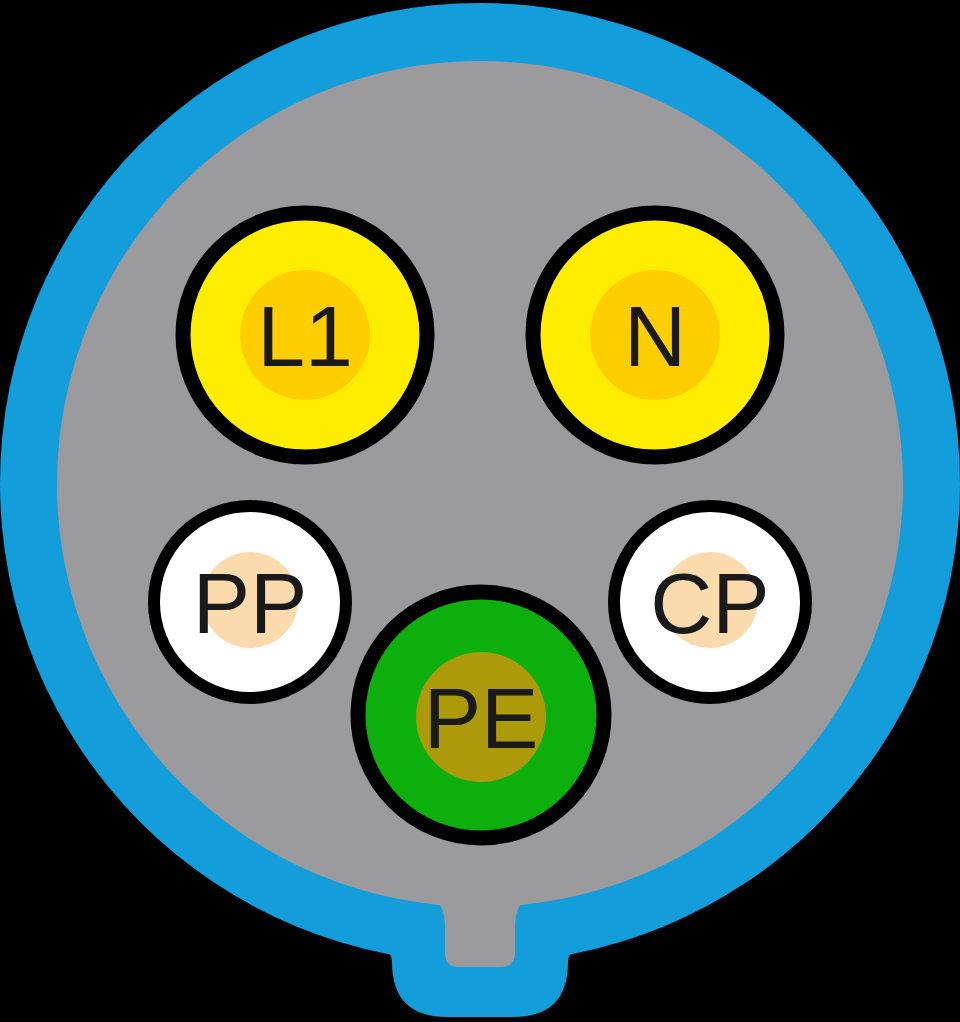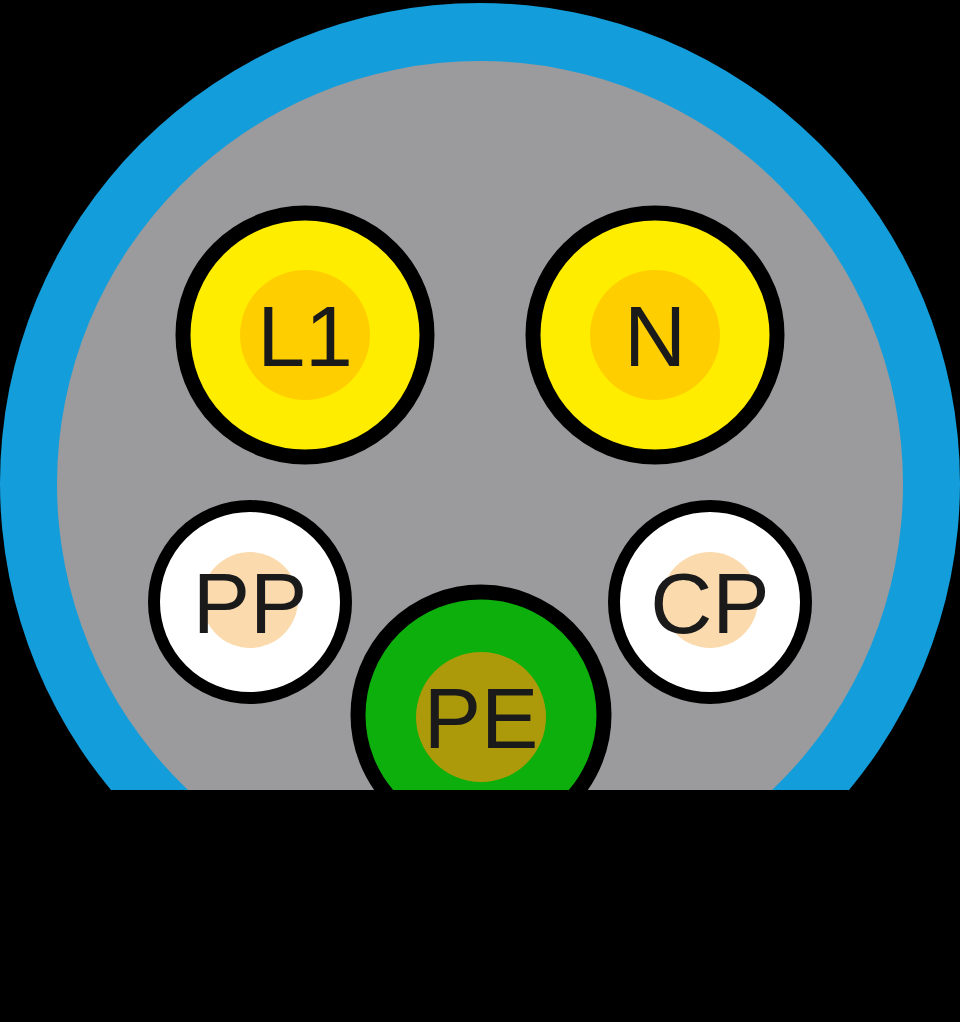--- a/index.html
+++ b/index.html
@@ -2,21 +2,21 @@
 <html><head>
 <meta charset="utf-8">
 <style>
   html, body {
     margin: 0;
     padding: 0;
     background: #000;
   }
   .stage {
     width: 960px;
-    height: 790px;
+    height: 1022px;
     position: relative;
     overflow: hidden;
   }
   svg { display: block; }
   .pin-ring-large { stroke: #000000; stroke-width: 15px; }
   .pin-ring-small { stroke: #000000; stroke-width: 12px; }
   .pin-core { stroke: none; }
   .pin-label {
     font-family: "Liberation Sans", "DejaVu Sans", sans-serif;
     font-size: 86px;

